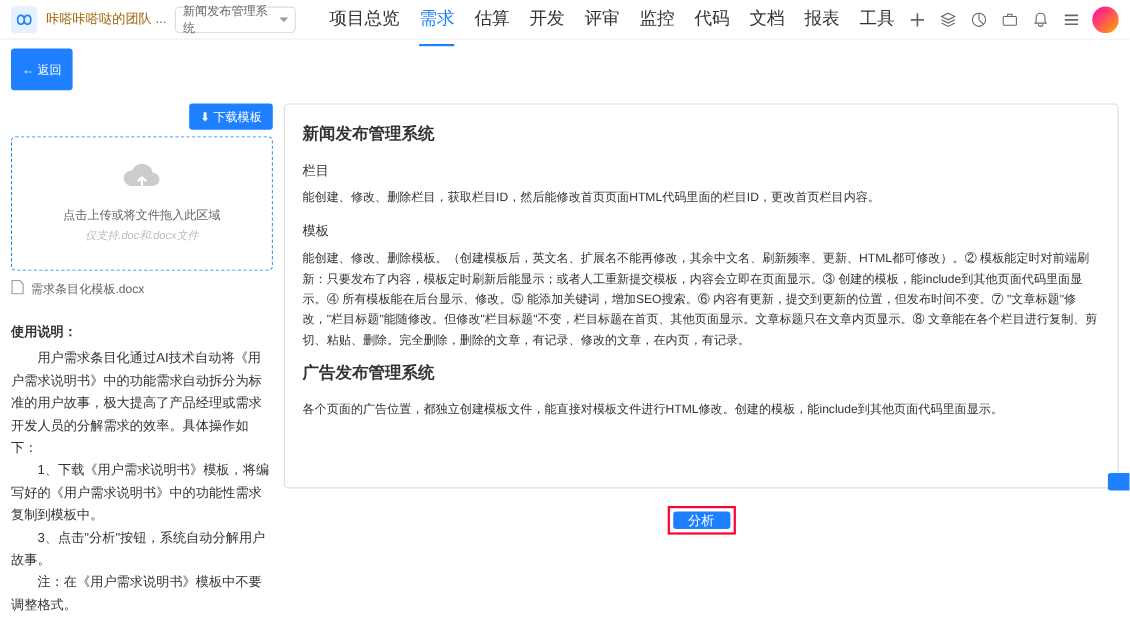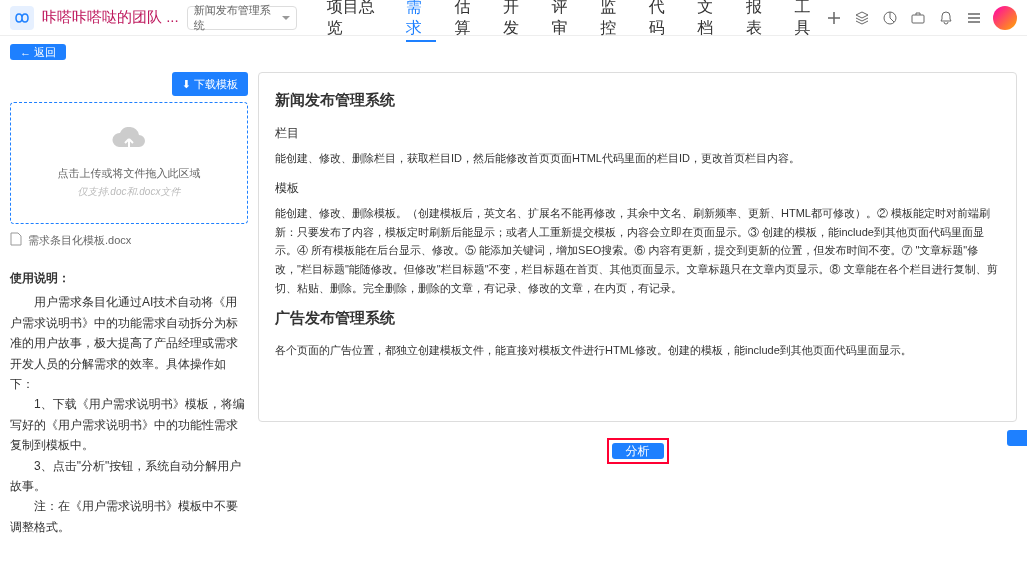--- a/index.html
+++ b/index.html
@@ -1,29 +1,29 @@
 <!DOCTYPE html>
 <html><head>
 <meta charset="utf-8">
 <style>
 * { margin: 0; padding: 0; box-sizing: border-box; }
 body { font-family: "Microsoft YaHei", -apple-system, sans-serif; font-size: 12px; color: #333; background: #fff; width: 1027px; height: 577px; overflow: hidden; }
 .topbar { height: 36px; display: flex; align-items: center; padding: 0 10px; border-bottom: 1px solid #eee; }
 .logo { width: 24px; height: 24px; background: #e6f0ff; border-radius: 4px; display: flex; align-items: center; justify-content: center; color: #1e80ff; font-weight: bold; margin-right: 8px; }
-.team-name { font-size: 15px; color: #be185d; margin-right: 8px; white-space: nowrap; }
+.team-name { font-size: 12px; color: #a16207; margin-right: 8px; white-space: nowrap; }
 .project-select { width: 110px; height: 24px; border: 1px solid #ddd; border-radius: 4px; padding: 0 18px 0 6px; font-size: 11px; color: #666; display: flex; align-items: center; position: relative; cursor: pointer; }
 .project-select::after { content: ""; position: absolute; right: 6px; top: 9px; width: 0; height: 0; border-left: 4px solid transparent; border-right: 4px solid transparent; border-top: 4px solid #999; }
 .nav { display: flex; margin-left: 30px; gap: 18px; flex: 1; }
 .nav-item { font-size: 16px; color: #333; height: 48px; display: flex; align-items: center; cursor: pointer; position: relative; }
 .nav-item.active { color: #1e80ff; font-weight: 500; }
 .nav-item.active::after { content: ""; position: absolute; bottom: 0; left: 0; right: 0; height: 2px; background: #1e80ff; }
 .top-icons { display: flex; gap: 10px; align-items: center; }
 .top-icon { width: 18px; height: 18px; color: #666; cursor: pointer; display: flex; align-items: center; justify-content: center; }
 .avatar { width: 24px; height: 24px; border-radius: 50%; background: linear-gradient(135deg,#f0a,#fa0); cursor: pointer; }
-.back-btn { margin: 8px 10px; height: 16px; padding: 0 10px; background: #1e80ff; color: #fff; border: none; border-radius: 3px; font-size: 11px; cursor: pointer; display: inline-flex; align-items: center; }
+.back-btn { margin: 8px 10px; height: 38px; padding: 0 10px; background: #1e80ff; color: #fff; border: none; border-radius: 3px; font-size: 11px; cursor: pointer; display: inline-flex; align-items: center; }
 .layout { display: flex; padding: 4px 10px 10px; gap: 10px; }
 .left { width: 238px; }
 .download-row { display: flex; justify-content: flex-end; margin-bottom: 6px; }
 .download-btn { height: 24px; background: #1e80ff; color: #fff; border: none; border-radius: 3px; padding: 0 10px; font-size: 11px; cursor: pointer; }
 .upload-box { border: 1px dashed #1e80ff; border-radius: 4px; height: 122px; display: flex; flex-direction: column; align-items: center; justify-content: center; cursor: pointer; }
 .upload-icon { color: #bbb; margin-bottom: 6px; }
 .upload-text { font-size: 11px; color: #666; text-align: center; }
 .upload-hint { font-size: 10px; color: #bbb; margin-top: 4px; font-style: italic; }
 .file-row { display: flex; align-items: center; gap: 6px; margin-top: 8px; font-size: 11px; color: #666; }
 .file-icon { color: #999; }

